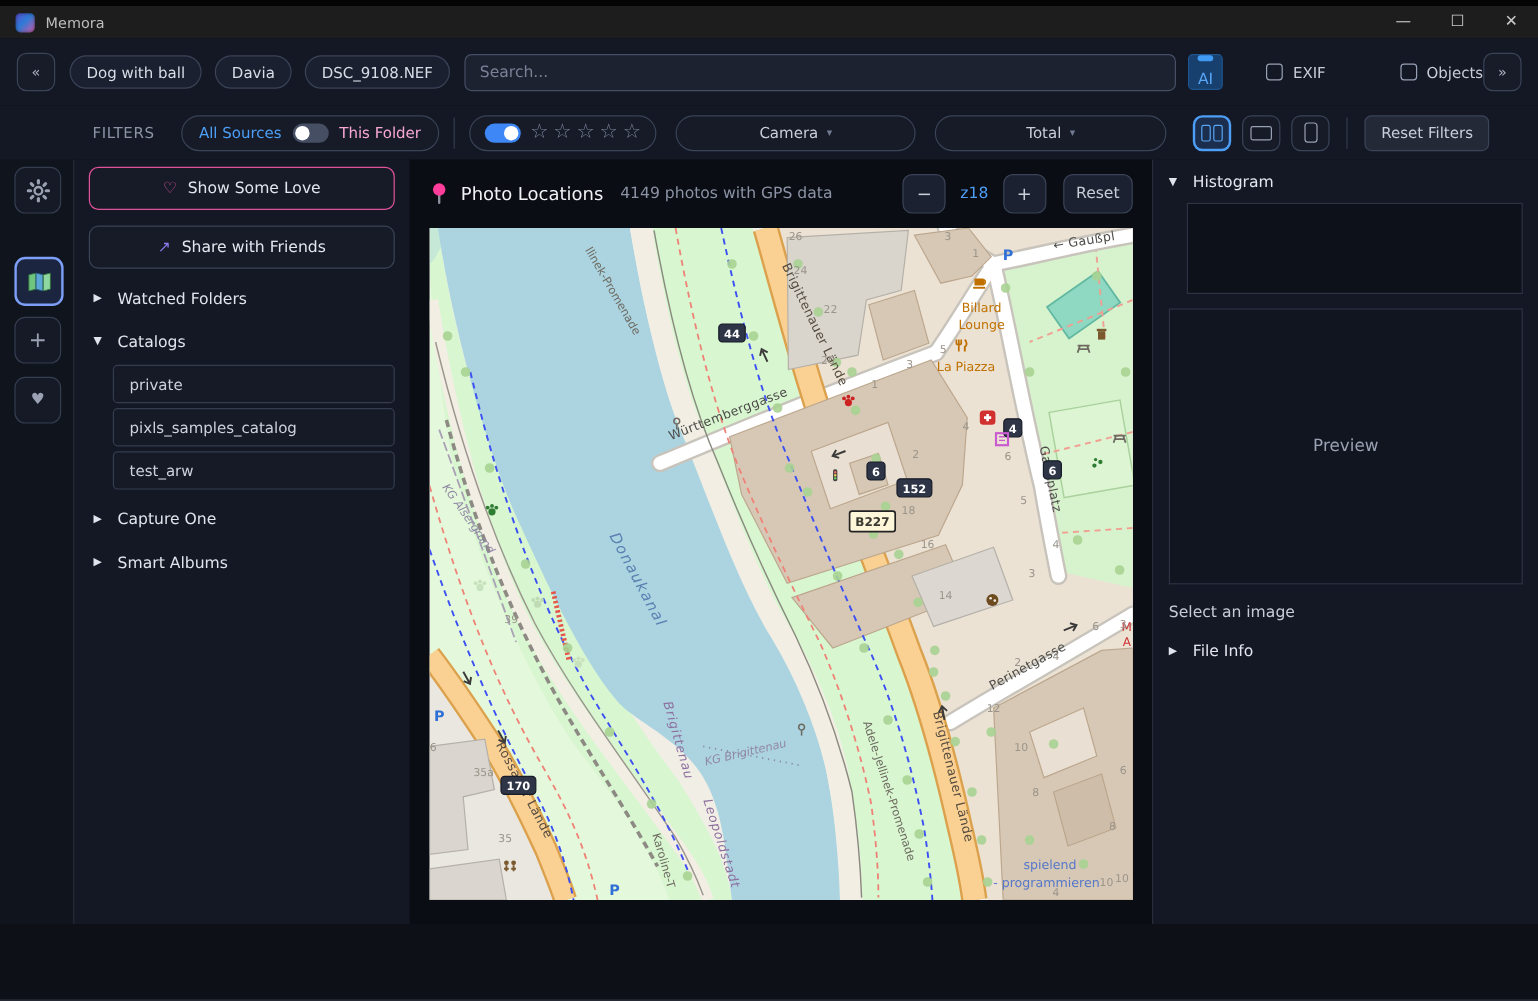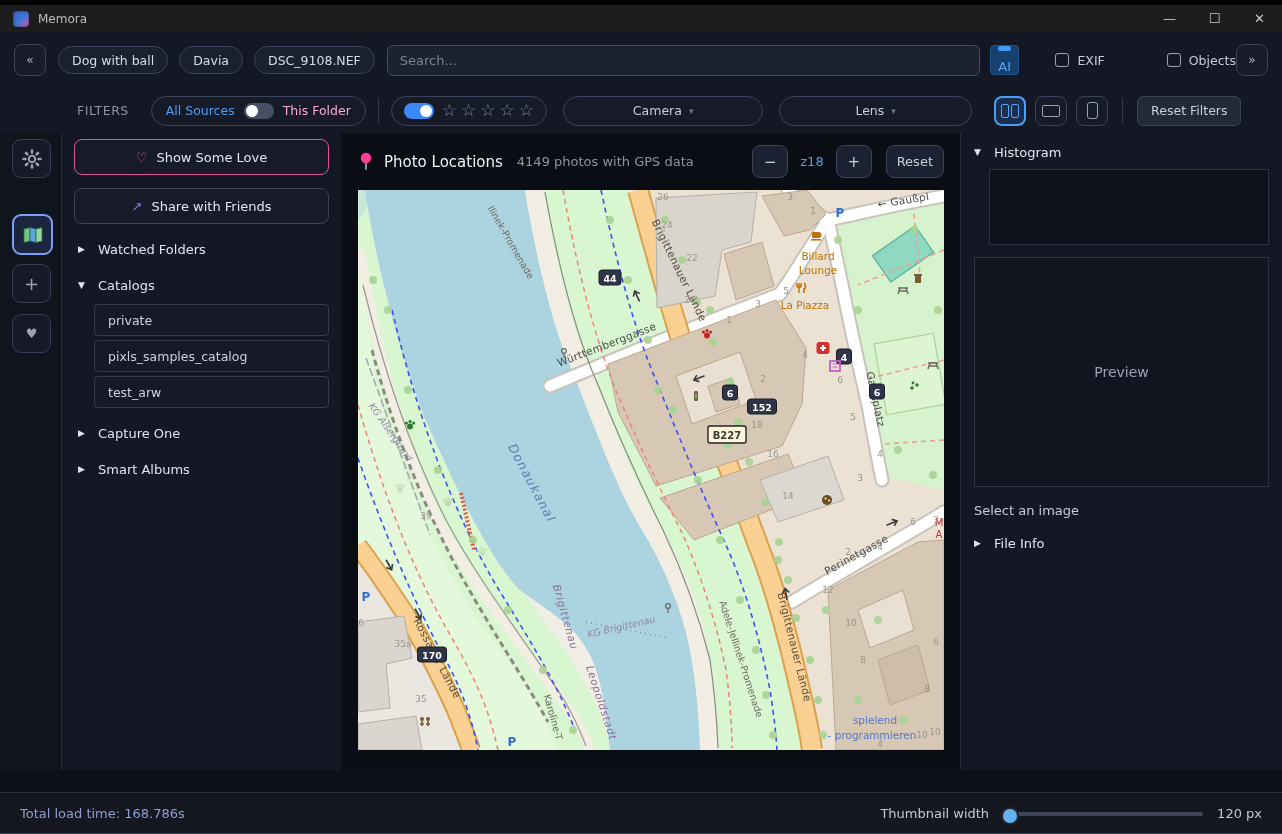--- a/index.html
+++ b/index.html
@@ -159,21 +159,21 @@
           <span>☆</span>
           <span>☆</span>
           <span>☆</span>
         </span>
     </div>
     <div class="pill dd-pill" style="margin-left:16px;width:200px;">
       <span>Camera</span>
       <span class="dd-caret">▾</span>
     </div>
     <div class="pill dd-pill" style="margin-left:16px;width:193px;">
-      <span>Lens</span>
+      <span>Total</span>
       <span class="dd-caret">▾</span>
     </div>
     <div class="viewbtns">
       <div class="viewbtn sel">
           <span class="ic-book">
             <i></i>
             <i></i>
           </span>
         </div>
       <div class="viewbtn">
@@ -619,23 +619,13 @@
       </div>
       <div class="rp-hint">Select an image</div>
       <div class="rp-header">
         <span class="tree-arrow">▶</span>
         <span>File Info</span>
       </div>
     </div>
   </div>
 
   <div class="statusgap"></div>
-  <div class="statusbar">
-    <span class="load-time">Total load time: 168.786s</span>
-    <div class="thumb-group">
-      <span class="thumb-label">Thumbnail width</span>
-      <div class="slider">
-          <div class="sknob"></div>
-        </div>
-      <span class="thumb-value">120 px</span>
-    </div>
-  </div>
 </div>
 
 </body></html>

